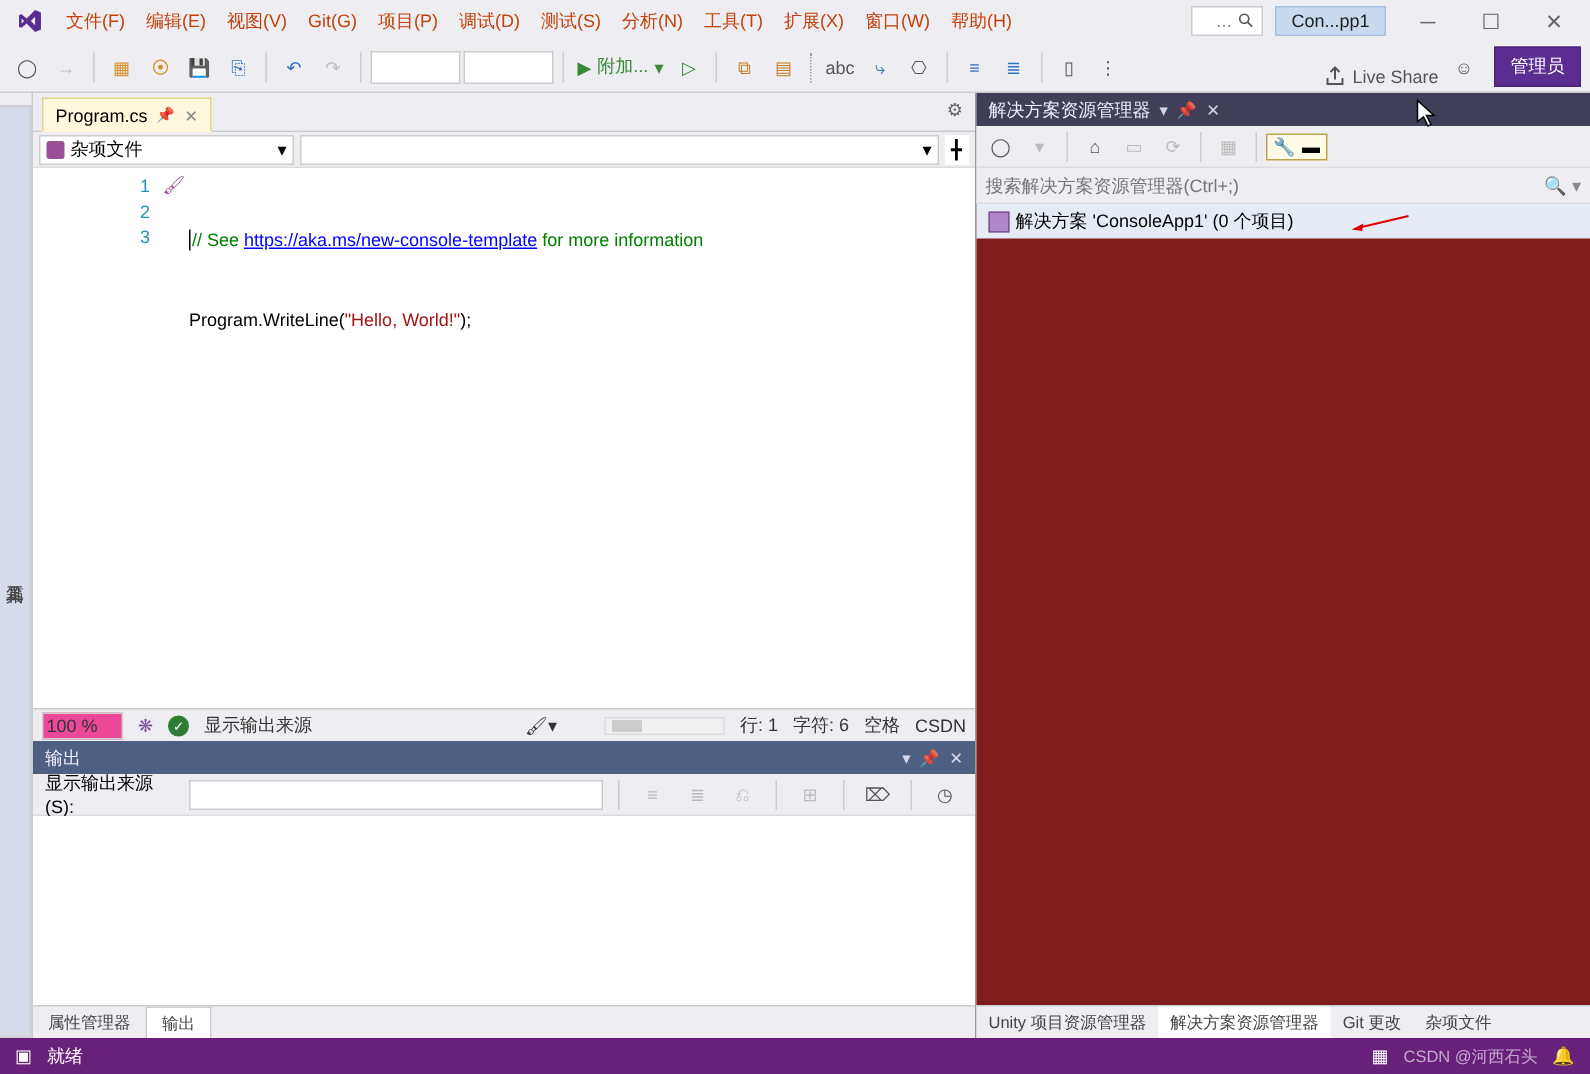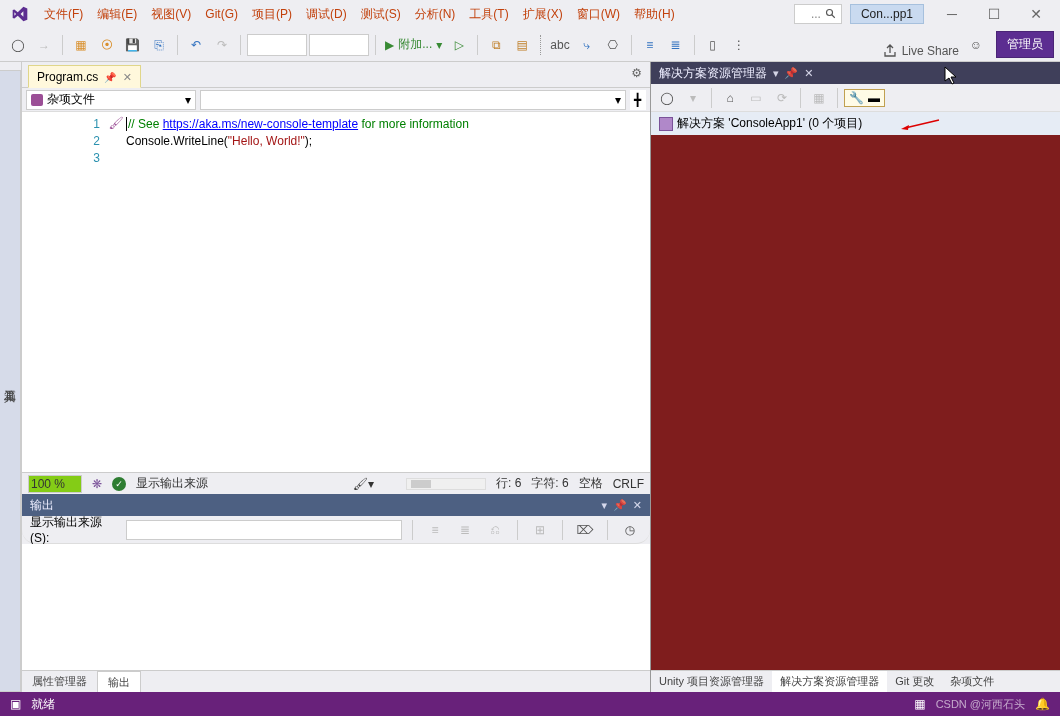--- a/index.html
+++ b/index.html
@@ -40,37 +40,37 @@
 .crumb-dd { height:20px; background:#fff; border:1px solid #ccc; display:flex; align-items:center; padding:0 4px; }
 .crumb-dd.first { width:170px;}
 .crumb-dd.mid { flex:1;}
 .cs-ic { width:12px;height:12px;background:#9b4f96;border-radius:2px;margin-right:4px;}
 
 .code-area { flex:1; background:#fff; display:flex; font-family:Consolas,monospace; font-size:13px; overflow:hidden; position:relative;}
 .gutter { width:84px; text-align:right; color:#2b91af; padding:4px 6px; }
 .gutter .ln { line-height:17px; }
 .brush { width:20px; padding-top:4px; text-align:center; color:#9b4f96;}
 .code-lines { padding:4px 0; }
-.code-lines .cl { line-height:17px; white-space:pre; }
+.code-lines .cl { line-height:17px; white-space:pre;margin-top:36px; }
 .c-comment { color:#008000; }
 .c-link { color:#0000ff; text-decoration:underline;}
 .c-str { color:#a31515; }
 
 .editor-status { height:22px; background:#eeeef2; display:flex; align-items:center; padding:0 6px; gap:10px; border-top:1px solid #ccc; font-size:11px; color:#333;}
-.zoom { width:54px; background:#84cc16; border:1px solid #ccc; padding:1px 2px;}
+.zoom { width:54px; background:#ec4899; border:1px solid #ccc; padding:1px 2px;}
 .check { width:14px;height:14px;background:#2e7d32;border-radius:50%;display:inline-flex;align-items:center;justify-content:center;color:#fff;font-size:9px;}
 .es-spacer{flex:1;}
 .scroll-track{height:12px;background:#f0f0f0;border:1px solid #ddd;width:80px;display:flex;align-items:center;}
 .scroll-thumb{width:20px;height:8px;background:#ccc;margin-left:4px;}
 
 .output-zone { height:198px; display:flex; flex-direction:column; }
 .panel-hdr { height:22px; background:#4d6082; color:#eef; display:flex; align-items:center; padding:0 8px; }
 .panel-hdr .sp{flex:1;}
 .panel-ic { font-size:11px; margin-left:6px; cursor:pointer; opacity:.85;}
-.out-tb { height:28px; background:#eeeef2; display:flex; align-items:center; padding:0 8px; gap:6px; border-bottom:1px solid #ddd;border-radius:14px;}
+.out-tb { height:28px; background:#eeeef2; display:flex; align-items:center; padding:0 8px; gap:6px; border-bottom:1px solid #ddd;}
 .out-dd { width:280px; height:20px; background:#fff; border:1px solid #ccc;}
 .out-body { flex:1; background:#fff; }
 .bottom-tabs { height:22px; background:#eeeef2; display:flex; border-top:1px solid #ccc;}
 .btab { padding:3px 10px; font-size:11px; color:#444; cursor:pointer;}
 .btab.active { background:#fff; border:1px solid #ccc; border-bottom:none; }
 
 .sol-hdr { height:22px; background:#3f3f5a; color:#eef; display:flex; align-items:center; padding:0 8px;}
 .sol-tb { height:28px; background:#eeeef2; display:flex; align-items:center; padding:0 4px; gap:2px; border-bottom:1px solid #ddd;}
 .sol-search { height:24px; background:#eeeef2; display:flex; align-items:center; padding:0 6px; border-bottom:1px solid #ddd; color:#888;}
 .sol-search input { flex:1; border:none; background:transparent; outline:none; color:#666;}
@@ -196,40 +196,40 @@
 
       <div class="code-area">
         <div class="gutter">
           <div class="ln">1</div>
           <div class="ln">2</div>
           <div class="ln">3</div>
         </div>
         <div class="brush">🖌</div>
         <div class="code-lines">
           <div class="cl"><span style="border-left:1px solid #000;padding-left:1px;"></span><span class="c-comment"><span>// See </span><span class="c-link">https://aka.ms/new-console-template</span><span> for more information</span></span></div>
-          <div class="cl"><span>Console.WriteLine(</span><span class="c-str">"Hello, World!"</span><span>);</span></div>
+          <div class="cl"><span>Program.WriteLine(</span><span class="c-str">"Hello, World!"</span><span>);</span></div>
           <div class="cl"></div>
         </div>
       </div>
 
       <div class="editor-status">
         <span class="zoom">100 %</span>
         <span style="color:#7a5299;">❋</span>
         <span class="check">✓</span>
         <span>显示输出来源</span>
         <span class="es-spacer"></span>
         <span>🖌▾</span>
         <span style="width:12px;"></span>
         <span class="scroll-track">
             <span class="scroll-thumb"></span>
           </span>
-        <span>行: 6</span>
+        <span>行: 1</span>
         <span>字符: 6</span>
         <span>空格</span>
-        <span>CRLF</span>
+        <span>CSDN</span>
       </div>
     </div>
 
     <div class="output-zone">
       <div class="panel-hdr">
         <span>输出</span>
         <span class="sp"></span>
         <span class="panel-ic">▾</span>
         <span class="panel-ic">📌</span>
         <span class="panel-ic">✕</span>
@@ -272,20 +272,24 @@
       <span class="tb" style="color:#bbb;">▭</span>
       <span class="tb" style="color:#bbb;">⟳</span>
       <span class="sep"></span>
       <span class="tb" style="color:#bbb;">▦</span>
       <span class="sep"></span>
       <span class="wrench-group">
         <span>🔧</span>
           <span>▬</span>
       </span>
     </div>
+    <div class="sol-search">
+      <input placeholder="搜索解决方案资源管理器(Ctrl+;)" style="">
+      <span>🔍 ▾</span>
+    </div>
     <div class="sol-tree">
       <div class="sol-row">
         <span class="sol-ic"></span>
         <span>解决方案 'ConsoleApp1' (0 个项目)</span>
       </div>
       <svg class="arrow-callout" viewBox="0 0 40 12">
         <line x1="38" y1="2" x2="4" y2="10" stroke="#d00" stroke-width="1.5"></line>
         <polygon points="0,11 8,7 7,12" fill="#d00"></polygon>
       </svg>
     </div>

